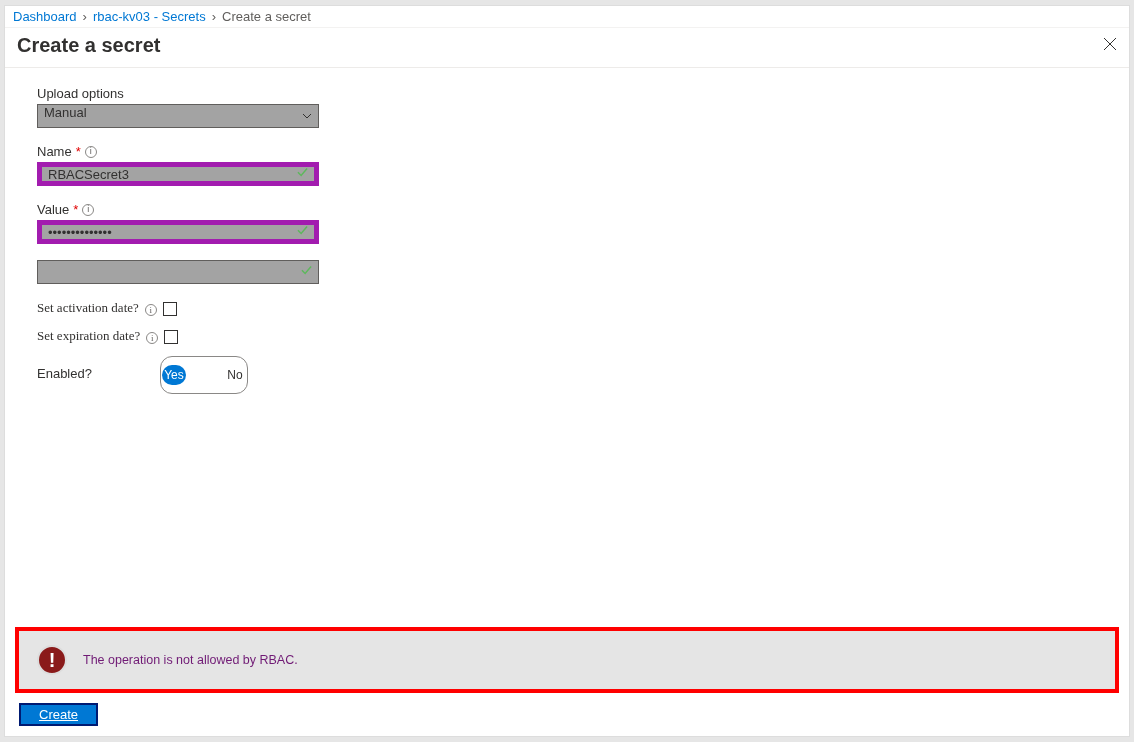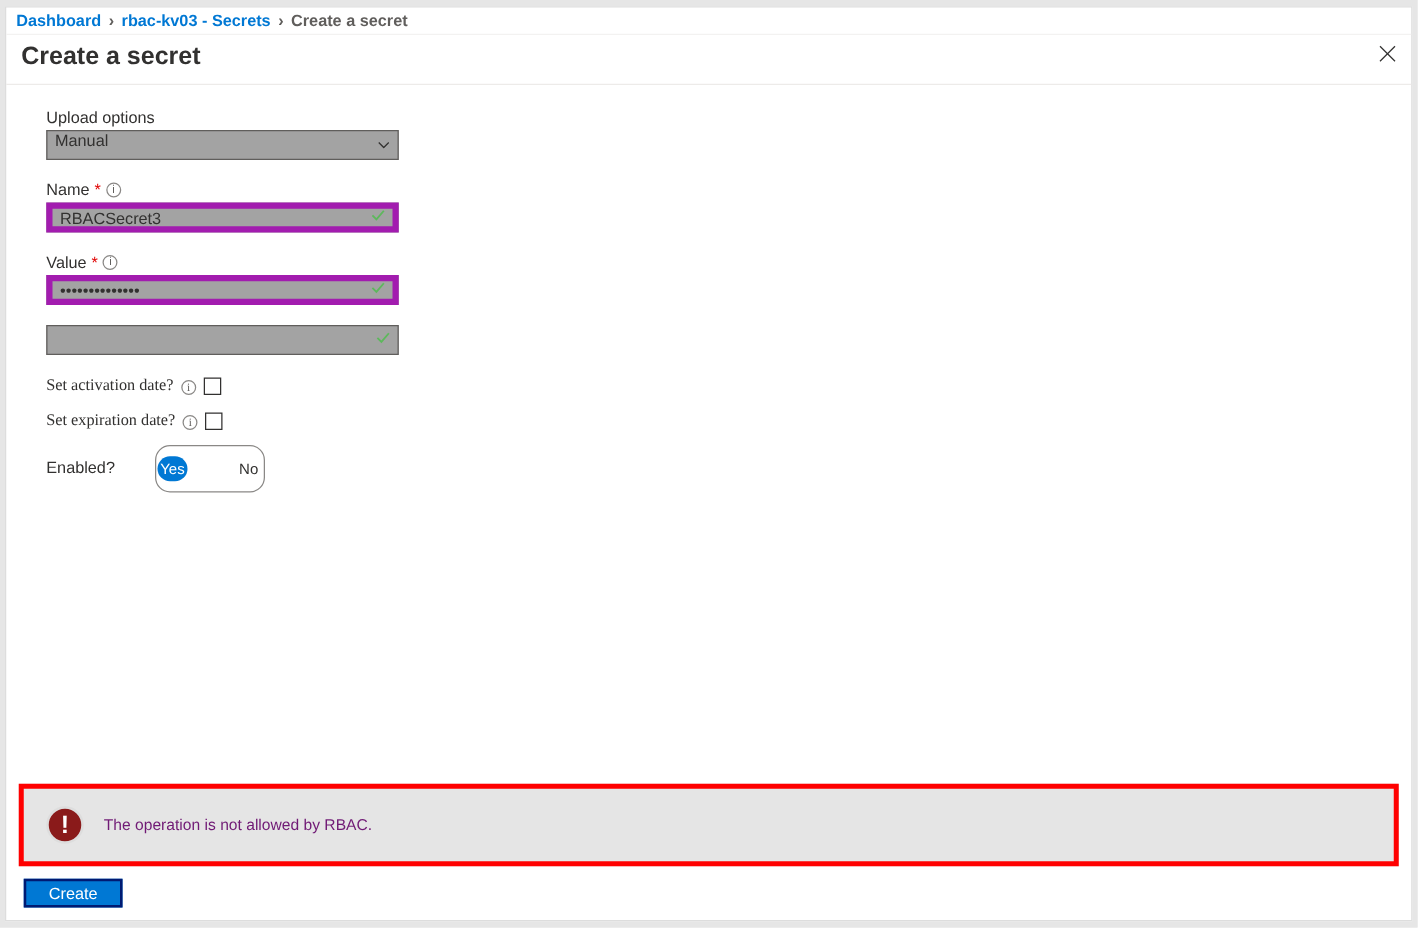--- a/index.html
+++ b/index.html
@@ -11,21 +11,20 @@
   }
   .window {
     position: absolute; left: 4px; right: 4px; top: 5px; bottom: 5px;
     background: #fff; border: 1px solid #ddd;
     display: flex; flex-direction: column;
   }
   .breadcrumb {
     padding: 3px 8px; font-size: 13px; color: #605e5c;
     display: flex; align-items: center; gap: 6px;
     border-bottom: 1px solid #f3f2f1;
-    font-weight: bold;
   }
   .breadcrumb a { color: #0078d4; text-decoration: none; }
   .breadcrumb .sep { color: #605e5c; }
   .header {
     display: flex; justify-content: space-between; align-items: center;
     padding: 6px 12px 10px 12px; border-bottom: 1px solid #edebe9;
   }
   .header h1 { font-size: 20px; font-weight: 600; color: #323130; }
   .close-icon { cursor: pointer; font-size: 16px; color: #323130; }
   .form {
@@ -59,21 +58,21 @@
     position: absolute; right: 6px; top: 50%; transform: translateY(-55%);
     color: #5db85c; font-weight: bold;
   }
   .check-icon svg { width: 11px; height: 11px; }
 
   .row-inline { display: flex; align-items: flex-end; gap: 6px; margin-bottom: 12px; font-family: Liberation Serif, serif; }
   .row-inline .label { margin-bottom: 0; }
   .checkbox {
     width: 14px; height: 14px; border: 1px solid #323130; background: #fff;
   }
-  .enabled-row { display: flex; align-items: center; gap: 32px; margin-top: 6px; }
+  .enabled-row { display: flex; align-items: center; gap: 68px; margin-top: 6px; }
   .toggle {
     display: flex; align-items: center; border: 1px solid #8a8886;
     border-radius: 12px; overflow: hidden; height: 38px; width: 88px;
     background: #fff;
   }
   .toggle .opt {
     flex: 1; text-align: center; font-size: 12px; line-height: 20px;
   }
   .toggle .opt.active { background: #0078d4; color: #fff; border-radius: 10px; margin: 1px; }
   .toggle .opt.inactive { color: #323130; padding-left: 36px; }
@@ -92,20 +91,21 @@
     background: #8a1a1a; border: 2px solid #ddd;
     display: flex; align-items: center; justify-content: center;
     color: #fff; font-weight: bold; font-size: 20px; flex-shrink: 0;
   }
   .error-text { font-size: 12.5px; color: #701a75; }
 
   .create-btn {
     background: #0078d4; color: #fff; border: 2px solid #001a72;
     padding: 2px 18px; font-size: 13px; cursor: pointer;
     margin-left: 4px;
+    text-decoration: underline;
   }
 </style>
 </head>
 <body>
 
 <div class="window">
 
   <div class="breadcrumb">
     <a href="#">Dashboard</a>
     <span class="sep">›</span>

